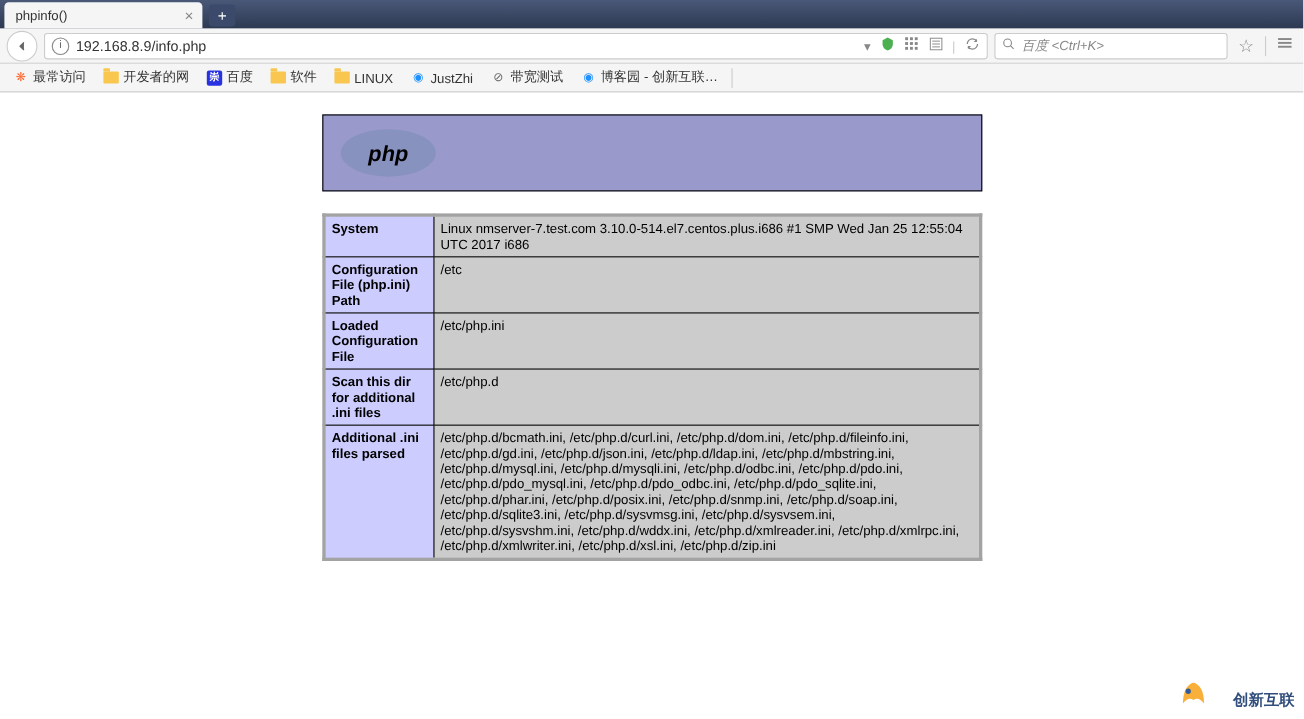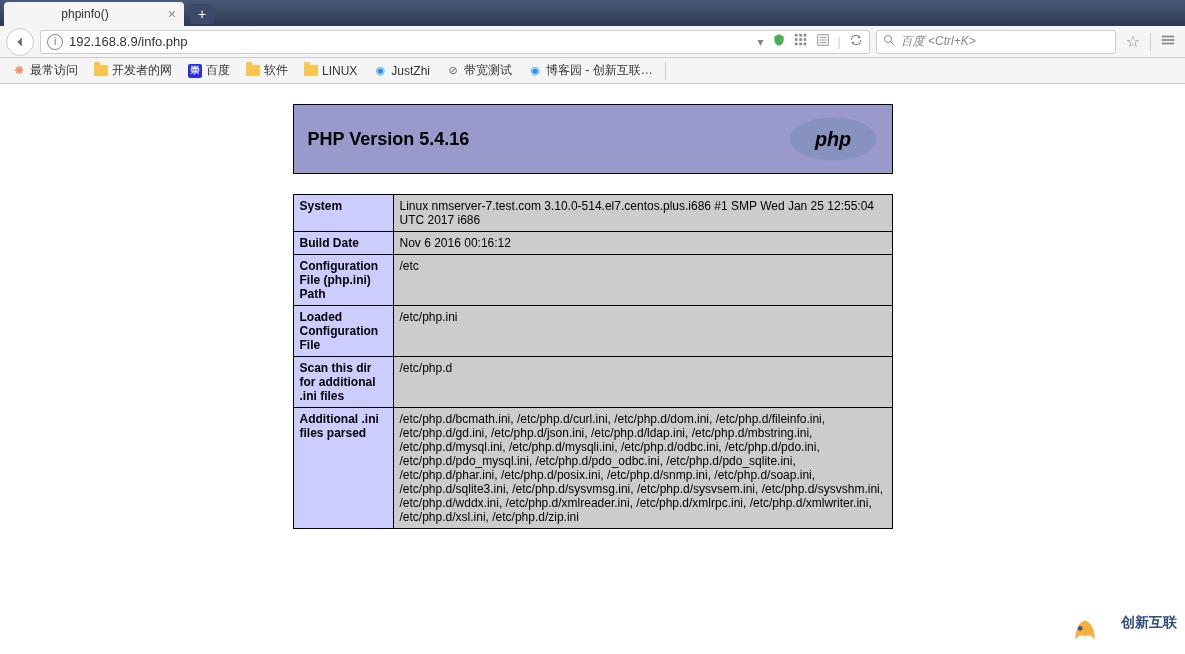--- a/index.html
+++ b/index.html
@@ -1,33 +1,33 @@
 <!DOCTYPE html>
 <html><head>
   <meta charset="utf-8">
   <style>
     * { margin: 0; padding: 0; box-sizing: border-box; }
     body { font-family: "Microsoft YaHei", Arial, sans-serif; font-size: 12px; background: #fff; }
     
     
     .tab-bar { background: linear-gradient(to bottom, #4a5878, #2d3952); height: 26px; display: flex; align-items: flex-end; }
-    .tab { background: #f5f5f5; border-top-left-radius: 4px; border-top-right-radius: 4px; height: 24px; padding: 0 28px 0 10px; display: flex; align-items: center; margin-left: 4px; position: relative; min-width: 180px; justify-content: center; }
+    .tab { background: #f5f5f5; border-top-left-radius: 4px; border-top-right-radius: 4px; height: 24px; padding: 0 28px 0 10px; display: flex; align-items: center; margin-left: 4px; position: relative; min-width: 180px; }
     .tab-title { color: #333; font-size: 12px; }
     .tab-close { position: absolute; right: 8px; color: #888; cursor: pointer; font-size: 14px; }
     .new-tab-btn { background: #3b4a6b; color: #fff; width: 24px; height: 20px; display: flex; align-items: center; justify-content: center; border-radius: 3px; margin-left: 6px; margin-bottom: 2px; cursor: pointer; font-size: 14px; }
     
     
     .nav-bar { background: #f5f5f5; height: 32px; border-bottom: 1px solid #ccc; display: flex; align-items: center; padding: 0 6px; gap: 6px; }
     .back-btn { width: 28px; height: 28px; border: 1px solid #ccc; border-radius: 50%; display: flex; align-items: center; justify-content: center; color: #666; cursor: pointer; background: #fff; }
     .url-bar { flex: 1; display: flex; align-items: center; border: 1px solid #ccc; border-radius: 3px; background: #fff; height: 24px; padding: 0 6px; gap: 6px; }
     .url-info-icon { width: 16px; height: 16px; border: 1px solid #888; border-radius: 50%; display: flex; align-items: center; justify-content: center; font-size: 10px; color: #666; }
     .url-text { flex: 1; color: #333; font-size: 13px; }
     .url-icons { display: flex; gap: 8px; align-items: center; color: #888; }
     .shield-icon { color: #4caf50; }
-    .search-bar { width: 240px; border: 1px solid #ccc; border-radius: 3px; background: #fff; height: 24px; padding: 0 6px; display: flex; align-items: center; gap: 6px; color: #888; }
+    .search-bar { width: 212px; border: 1px solid #ccc; border-radius: 3px; background: #fff; height: 24px; padding: 0 6px; display: flex; align-items: center; gap: 6px; color: #888; }
     .star-btn, .menu-btn { color: #888; cursor: pointer; font-size: 16px; padding: 0 4px; }
     .divider { width: 1px; height: 18px; background: #ccc; }
     
     
     .bookmarks-bar { background: #f5f5f5; height: 26px; border-bottom: 1px solid #ccc; display: flex; align-items: center; padding: 0 6px; gap: 4px; }
     .bookmark-item { display: flex; align-items: center; gap: 4px; padding: 2px 6px; cursor: pointer; color: #333; border-radius: 2px; }
     .folder-icon { width: 14px; height: 11px; background: #f9c74f; border-radius: 1px; display: inline-block; position: relative; }
     .folder-icon::before { content: ''; position: absolute; top: -3px; left: 0; width: 6px; height: 3px; background: #f9c74f; border-radius: 1px 1px 0 0; }
     .bm-icon { width: 14px; height: 14px; display: inline-flex; align-items: center; justify-content: center; font-size: 11px; }
     .bm-icon.snowflake { color: #ff6b35; }
@@ -36,27 +36,27 @@
     .bm-icon.clock { color: #666; }
     .bm-divider { width: 1px; height: 18px; background: #ccc; margin: 0 2px; }
     
     
     .content-area { padding: 20px 0; }
     .php-container { width: 600px; margin: 0 auto; }
     .php-header { background: #9999cc; border: 1px solid #000; padding: 10px 14px; display: flex; align-items: center; justify-content: space-between; margin-bottom: 20px; }
     .php-header-title { font-size: 18px; font-weight: bold; color: #000; font-family: Arial, sans-serif; }
     .php-logo { width: 90px; height: 48px; }
     
-    .info-table { width: 100%; border-collapse: collapse; border: 1px solid #a3a3a3; }
+    .info-table { width: 100%; border-collapse: collapse; border: 3px solid #a3a3a3; }
     .info-table td { border: 1px solid #000; padding: 4px 6px; font-size: 12px; vertical-align: top; font-family: Arial, sans-serif; }
     .info-table .key-cell { background: #ccccff; font-weight: bold; width: 100px; color: #000; }
     .info-table .val-cell { background: #cccccc; color: #000; margin-left: 28px; }
     
     
-    .watermark { position: fixed; bottom: 8px; right: 8px; display: flex; align-items: flex-start; gap: 20px; opacity: 0.9; }
+    .watermark { position: fixed; bottom: 8px; right: 8px; display: flex; align-items: flex-end; gap: 20px; opacity: 0.9; }
     .watermark-icon { width: 32px; height: 32px; }
     .watermark-text { font-size: 14px; color: #1a3a6e; font-weight: bold; }
   </style>
 </head>
 <body>
 
 <div class="tab-bar">
   <div class="tab">
     <span class="tab-title">phpinfo()</span>
     <span class="tab-close">×</span>
@@ -162,37 +162,32 @@
   <div class="bookmark-item">
     <span class="bm-icon blue">◉</span>
     <span>博客园 - 创新互联…</span>
   </div>
   <div class="bm-divider"></div>
 </div>
 
 <div class="content-area">
   <div class="php-container">
     <div class="php-header">
-      <div class="php-header-title">PHP Version 5.4.16</div>
       <svg class="php-logo" viewBox="0 0 100 52">
         <ellipse cx="50" cy="26" rx="48" ry="24" fill="#8892bf"></ellipse>
         <text x="50" y="34" text-anchor="middle" font-size="22" font-weight="bold" fill="#000" font-family="Arial" font-style="italic">php</text>
       </svg>
     </div>
     <table class="info-table">
       <tbody id="php-rows">
           <tr>
             <td class="key-cell">System</td>
             <td class="val-cell">Linux nmserver-7.test.com 3.10.0-514.el7.centos.plus.i686 #1 SMP Wed Jan 25 12:55:04 UTC 2017 i686</td>
           </tr>
           <tr>
-            <td class="key-cell">Build Date</td>
-            <td class="val-cell">Nov 6 2016 00:16:12</td>
-          </tr>
-          <tr>
             <td class="key-cell">Configuration File (php.ini) Path</td>
             <td class="val-cell">/etc</td>
           </tr>
           <tr>
             <td class="key-cell">Loaded Configuration File</td>
             <td class="val-cell">/etc/php.ini</td>
           </tr>
           <tr>
             <td class="key-cell">Scan this dir for additional .ini files</td>
             <td class="val-cell">/etc/php.d</td>

